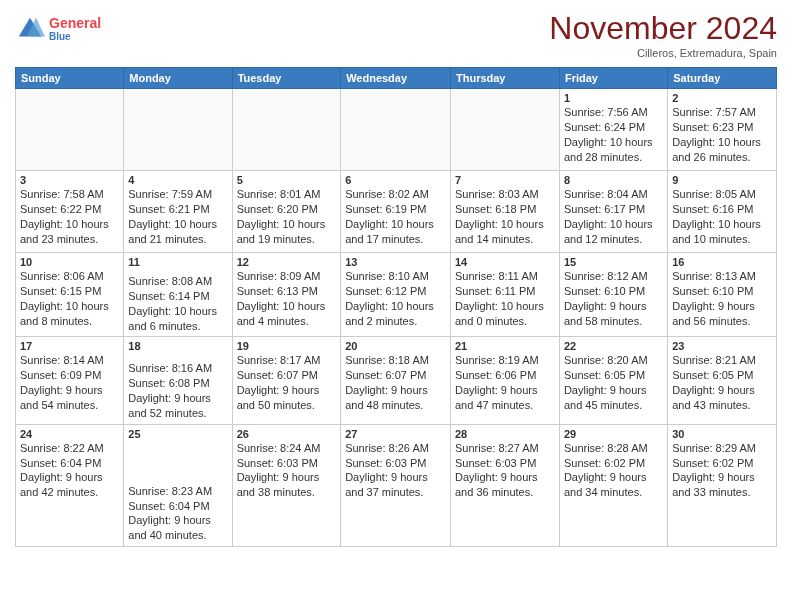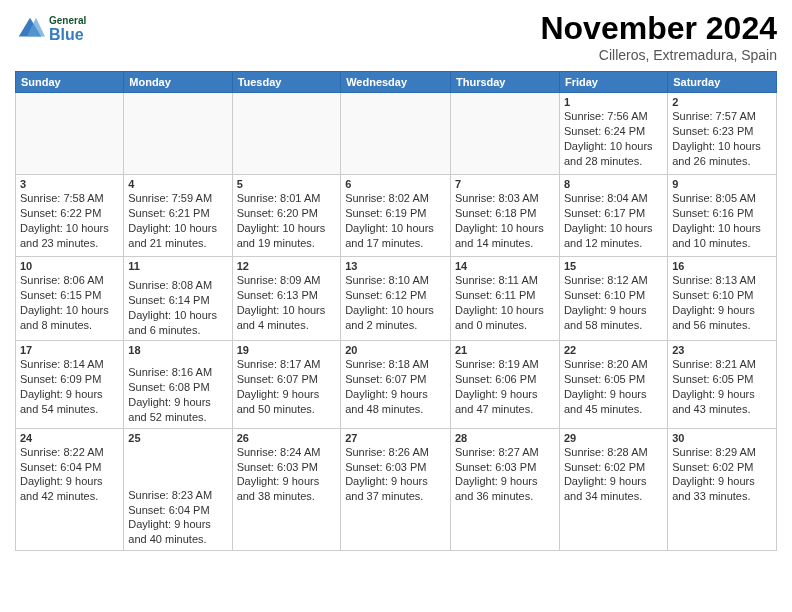--- a/index.html
+++ b/index.html
@@ -25,45 +25,45 @@
       display: flex;
       align-items: center;
       margin-top: 4px;
     }
     .logo-text {
       display: flex;
       flex-direction: column;
       line-height: 1.1;
     }
     .logo-general {
+      font-size: 14px;
+      font-weight: bold;
+      color: #ef4444;
+    }
+    .logo-blue {
       font-size: 10px;
-      font-weight: bold;
-      color: #14532d;
-    }
-    .logo-blue {
-      font-size: 16px;
       font-weight: bold;
       color: #3a7bbf;
     }
     .logo-icon {
       width: 30px;
       height: 30px;
       margin-right: 4px;
     }
     .title-area {
       text-align: right;
     }
     .month-title {
       font-size: 32px;
-      font-weight: bold;
-      color: #000000;
+      font-weight: normal;
+      color: #7f1d1d;
       margin-left: 32px;
     }
     .location {
-      font-size: 14px;
+      font-size: 11px;
       color: #555;
     }
     .calendar {
       width: 100%;
       border-collapse: collapse;
       padding-left: 12px;
     }
     .calendar th {
       background-color: #3a7bbf;
       color: #fff;

